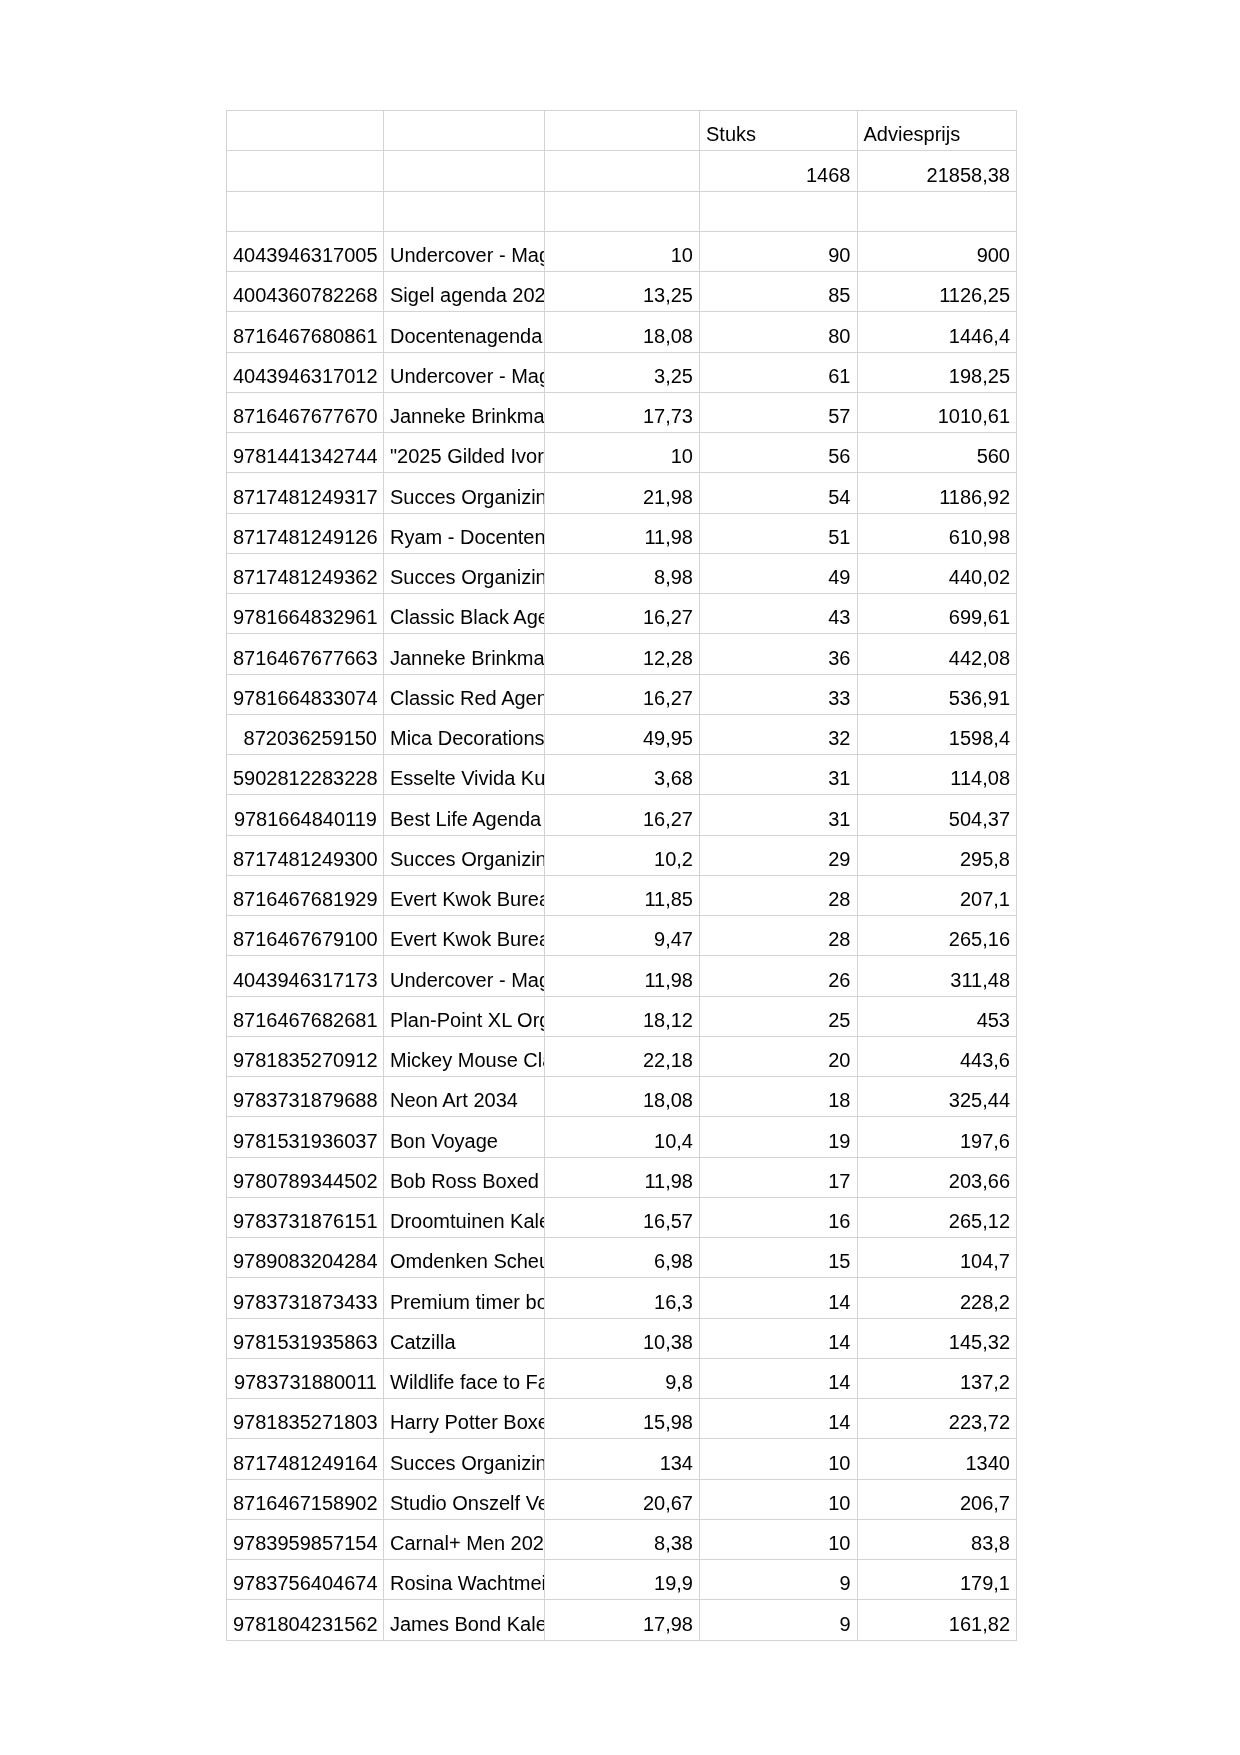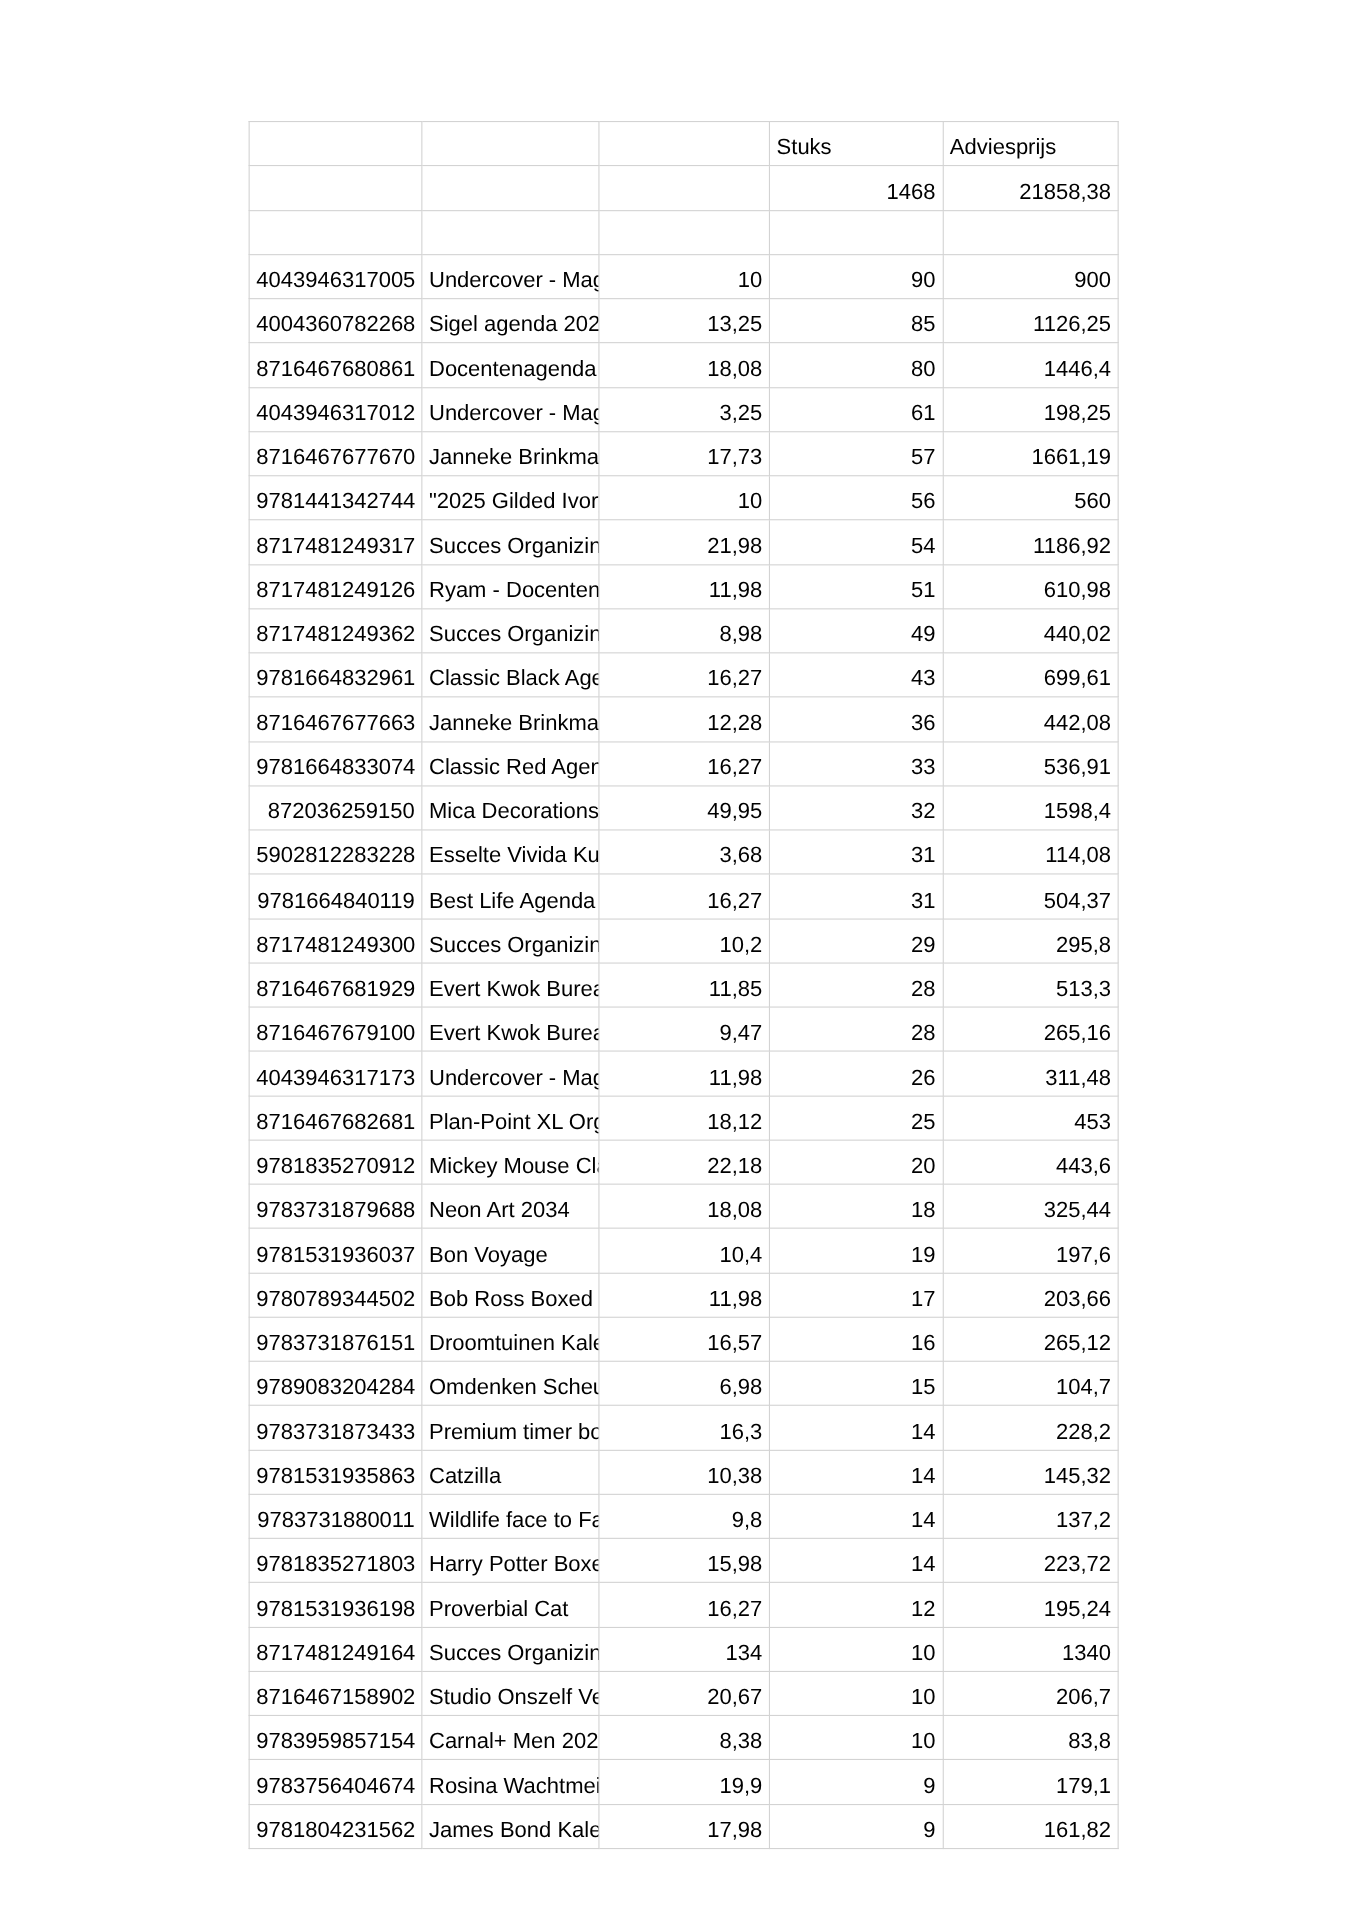--- a/index.html
+++ b/index.html
@@ -102,21 +102,21 @@
     <td class="al">Undercover - Magic</td>
     <td class="ar">3,25</td>
     <td class="ar">61</td>
     <td class="ar">198,25</td>
   </tr>
         <tr>
     <td class="ar">8716467677670</td>
     <td class="al">Janneke Brinkman</td>
     <td class="ar">17,73</td>
     <td class="ar">57</td>
-    <td class="ar">1661,19</td>
+    <td class="ar">1010,61</td>
   </tr>
         <tr>
     <td class="ar">9781441342744</td>
     <td class="al">"2025 Gilded Ivory</td>
     <td class="ar">10</td>
     <td class="ar">56</td>
     <td class="ar">560</td>
   </tr>
         <tr>
     <td class="ar">8717481249317</td>
@@ -186,21 +186,21 @@
     <td class="al">Succes Organizing</td>
     <td class="ar">10,2</td>
     <td class="ar">29</td>
     <td class="ar">295,8</td>
   </tr>
         <tr>
     <td class="ar">8716467681929</td>
     <td class="al">Evert Kwok Bureau</td>
     <td class="ar">11,85</td>
     <td class="ar">28</td>
-    <td class="ar">513,3</td>
+    <td class="ar">207,1</td>
   </tr>
         <tr>
     <td class="ar">8716467679100</td>
     <td class="al">Evert Kwok Bureau</td>
     <td class="ar">9,47</td>
     <td class="ar">28</td>
     <td class="ar">265,16</td>
   </tr>
         <tr>
     <td class="ar">4043946317173</td>
@@ -280,27 +280,20 @@
     <td class="ar">137,2</td>
   </tr>
         <tr>
     <td class="ar">9781835271803</td>
     <td class="al">Harry Potter Boxed</td>
     <td class="ar">15,98</td>
     <td class="ar">14</td>
     <td class="ar">223,72</td>
   </tr>
         <tr>
-    <td class="ar">9781531936198</td>
-    <td class="al">Proverbial Cat</td>
-    <td class="ar">16,27</td>
-    <td class="ar">12</td>
-    <td class="ar">195,24</td>
-  </tr>
-        <tr>
     <td class="ar">8717481249164</td>
     <td class="al">Succes Organizing</td>
     <td class="ar">134</td>
     <td class="ar">10</td>
     <td class="ar">1340</td>
   </tr>
         <tr>
     <td class="ar">8716467158902</td>
     <td class="al">Studio Onszelf Ver</td>
     <td class="ar">20,67</td>

